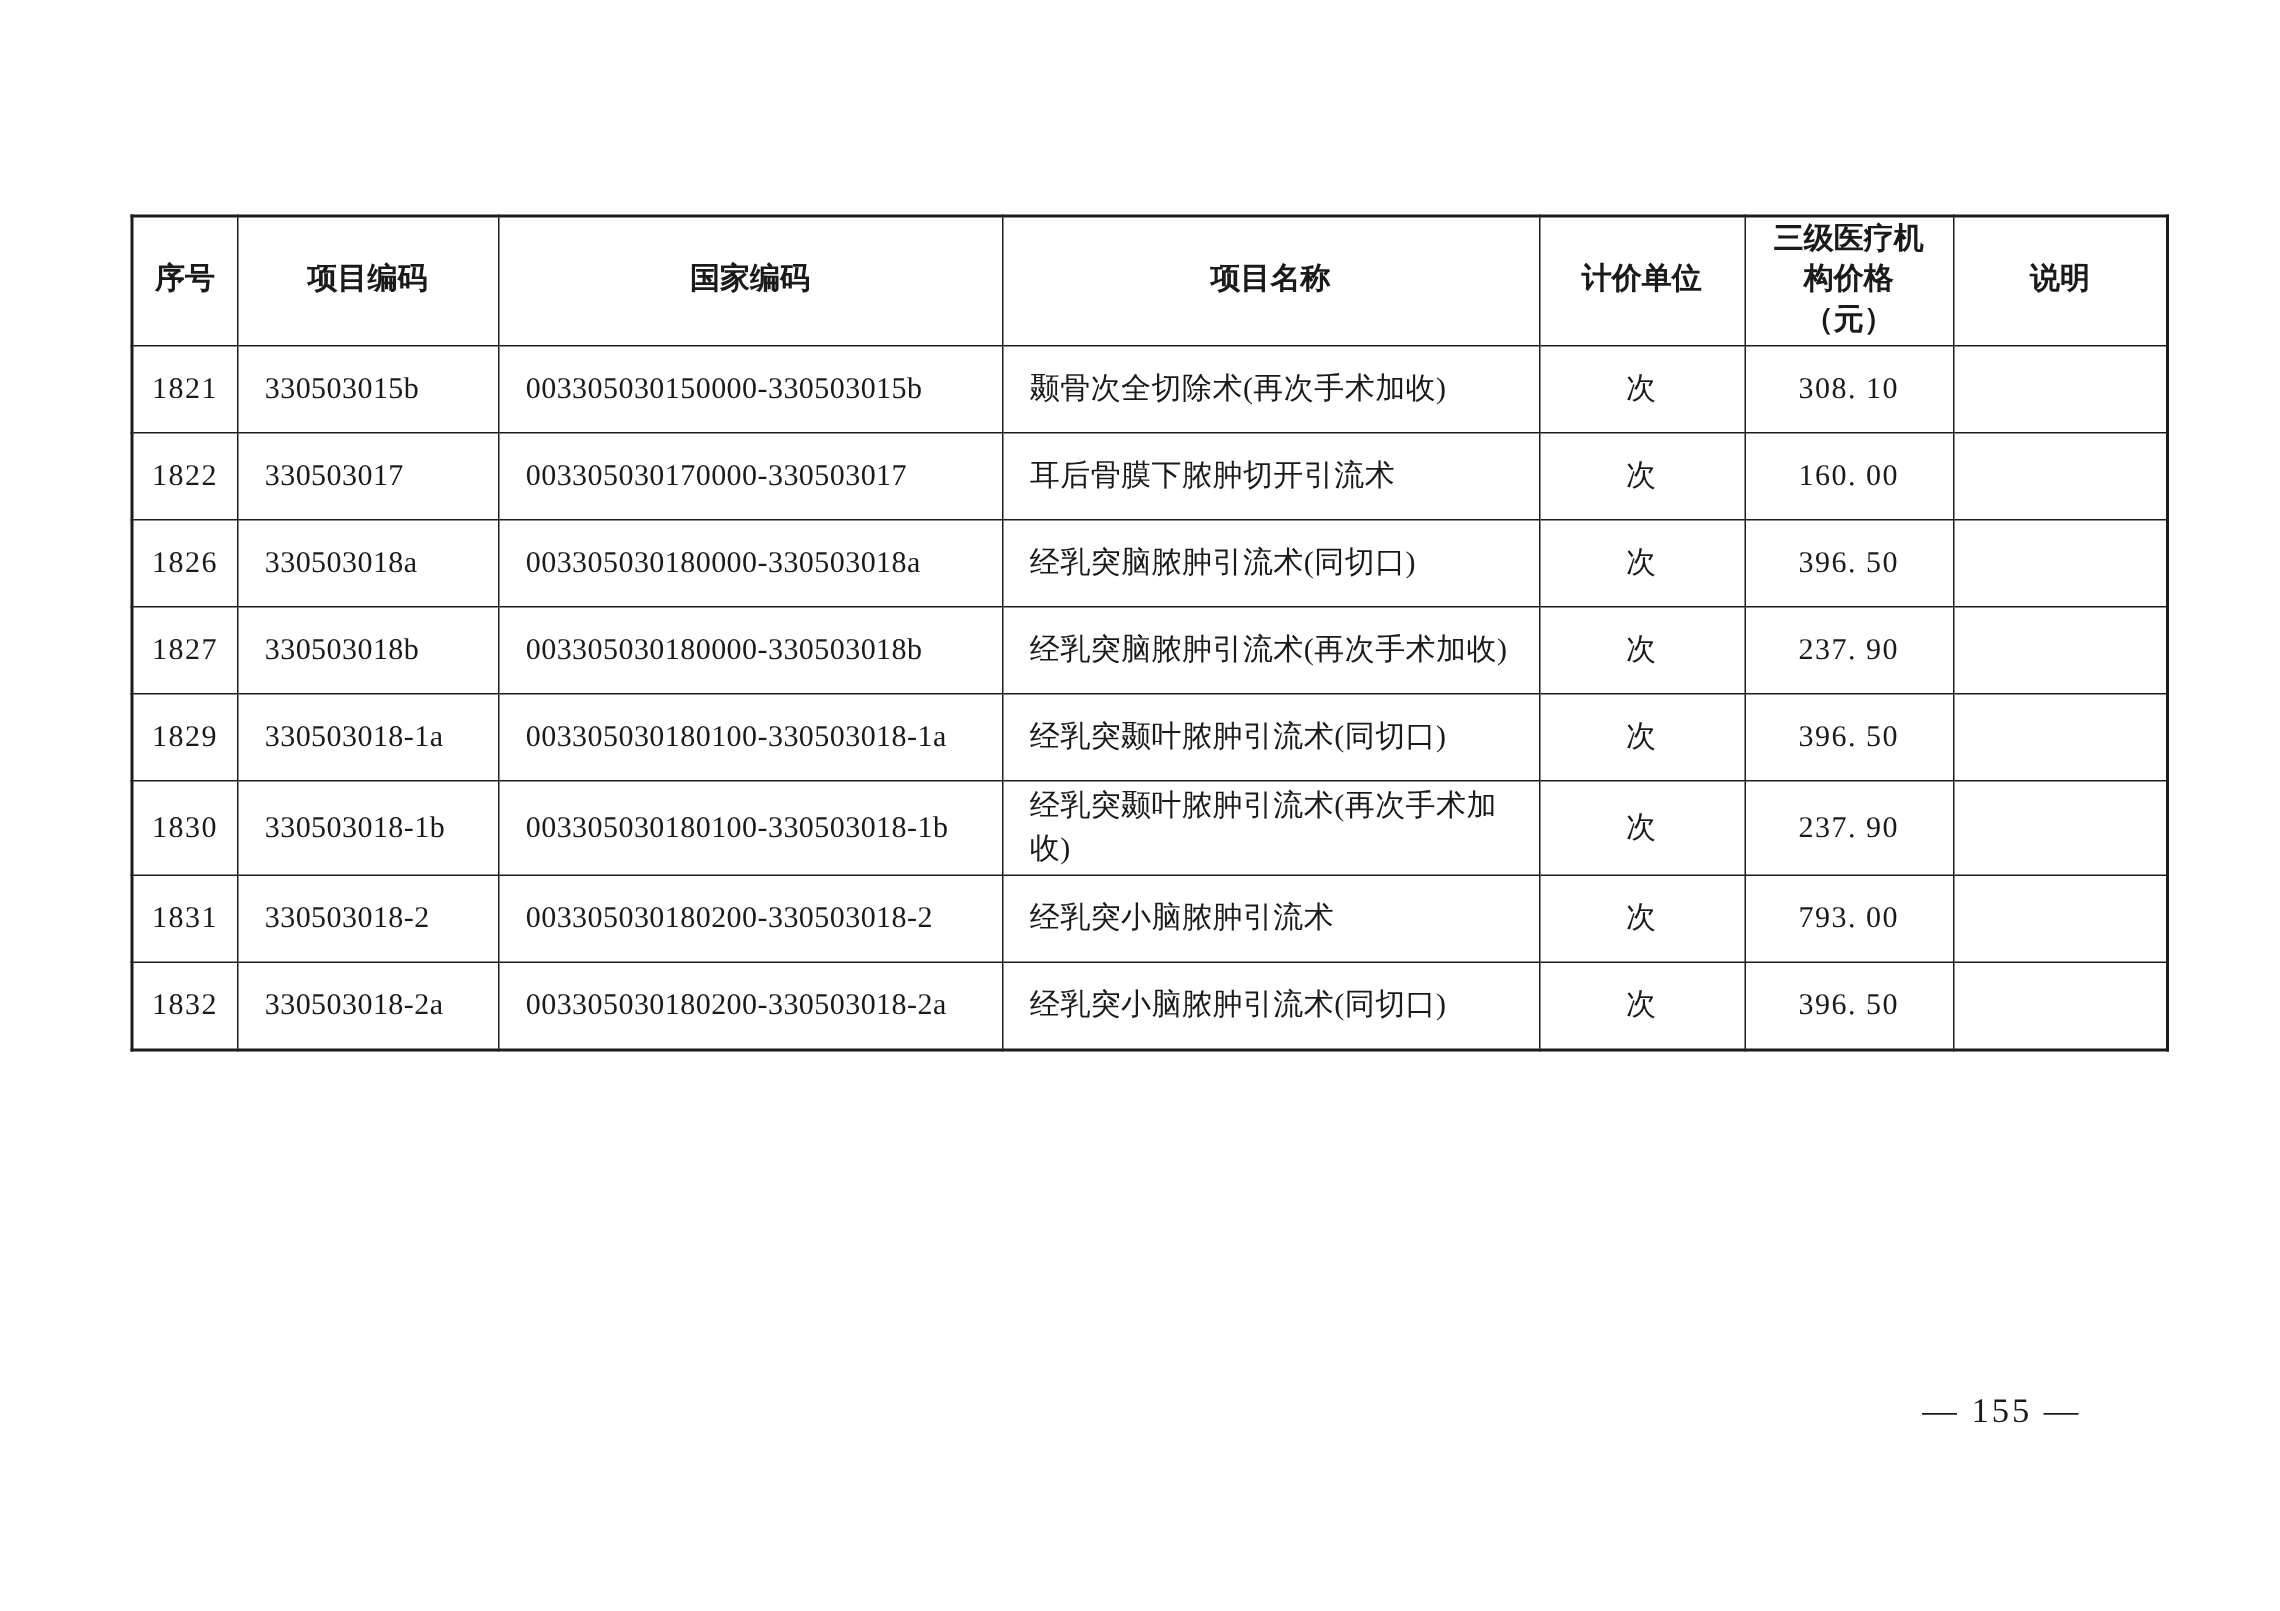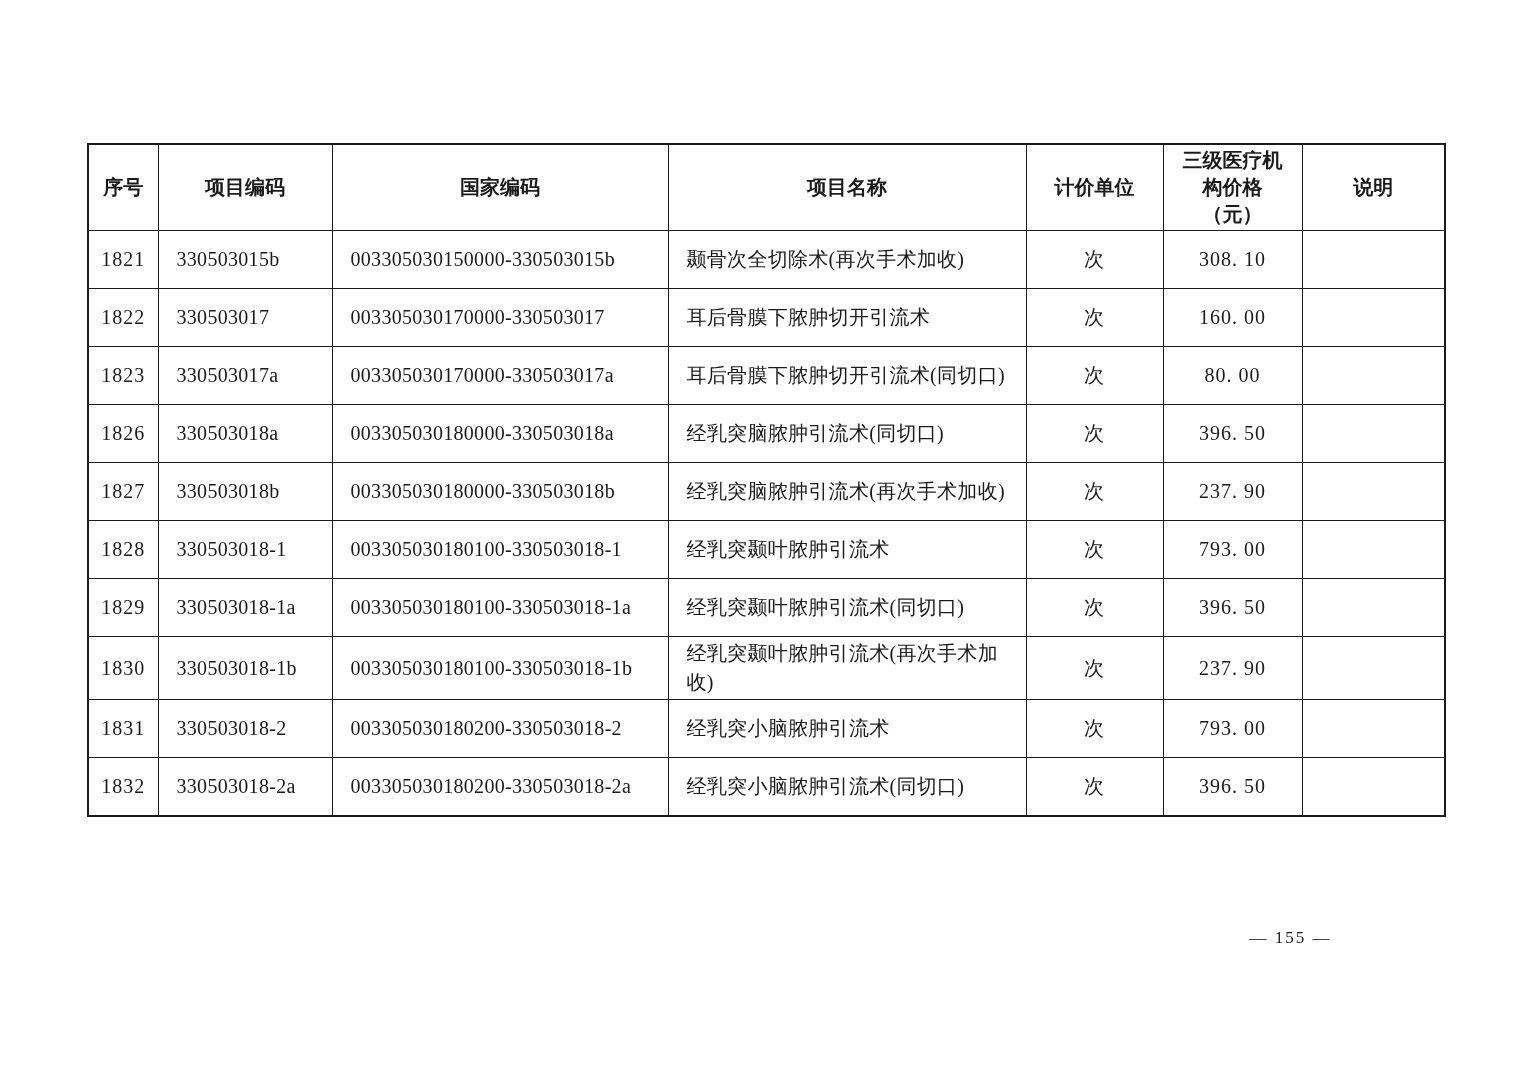--- a/index.html
+++ b/index.html
@@ -23,21 +23,21 @@
     border-collapse: collapse;
     table-layout: fixed;
     border: 2px solid #1c1c1c;
   }
   .price-table th,
   .price-table td {
     border: 1px solid #1c1c1c;
     overflow: hidden;
   }
   .price-table th {
-    font-family: Liberation Sans, sans-serif;
+    font-family: Liberation Mono, monospace;
     font-weight: 700;
     font-size: 20px;
     line-height: 1.35;
     text-align: center;
     vertical-align: middle;
     height: 54px;
     padding: 2px 10px;
   }
   .price-table td {
     font-size: 20px;
@@ -51,25 +51,25 @@
     letter-spacing: 1px;
     margin-left: 45px;
   }
   .price-table td.left {
     text-align: left;
     padding-left: 18px;
     letter-spacing: 0.3px;
   }
   .page-number {
     position: absolute;
-    left: 1218px;
+    left: 1262px;
     top: 928px;
     width: 145px;
     text-align: center;
-    font-size: 17px;
+    font-size: 23px;
     letter-spacing: 2px;
     white-space: nowrap;
   }
 </style>
 </head>
 <body>
 
 <div>
 
   <table class="price-table">
@@ -106,53 +106,35 @@
         <tr>
           <td class="center">1822</td>
           <td class="left">330503017</td>
           <td class="left">003305030170000-330503017</td>
           <td class="left">耳后骨膜下脓肿切开引流术</td>
           <td class="center">次</td>
           <td class="center">160. 00</td>
           <td class="center"></td>
         </tr>
         <tr>
-          <td class="center">1823</td>
-          <td class="left">330503017a</td>
-          <td class="left">003305030170000-330503017a</td>
-          <td class="left">耳后骨膜下脓肿切开引流术(同切口)</td>
-          <td class="center">次</td>
-          <td class="center">80. 00</td>
-          <td class="center"></td>
-        </tr>
-        <tr>
           <td class="center">1826</td>
           <td class="left">330503018a</td>
           <td class="left">003305030180000-330503018a</td>
           <td class="left">经乳突脑脓肿引流术(同切口)</td>
           <td class="center">次</td>
           <td class="center">396. 50</td>
           <td class="center"></td>
         </tr>
         <tr>
           <td class="center">1827</td>
           <td class="left">330503018b</td>
           <td class="left">003305030180000-330503018b</td>
           <td class="left">经乳突脑脓肿引流术(再次手术加收)</td>
           <td class="center">次</td>
           <td class="center">237. 90</td>
-          <td class="center"></td>
-        </tr>
-        <tr>
-          <td class="center">1828</td>
-          <td class="left">330503018-1</td>
-          <td class="left">003305030180100-330503018-1</td>
-          <td class="left">经乳突颞叶脓肿引流术</td>
-          <td class="center">次</td>
-          <td class="center">793. 00</td>
           <td class="center"></td>
         </tr>
         <tr>
           <td class="center">1829</td>
           <td class="left">330503018-1a</td>
           <td class="left">003305030180100-330503018-1a</td>
           <td class="left">经乳突颞叶脓肿引流术(同切口)</td>
           <td class="center">次</td>
           <td class="center">396. 50</td>
           <td class="center"></td>

